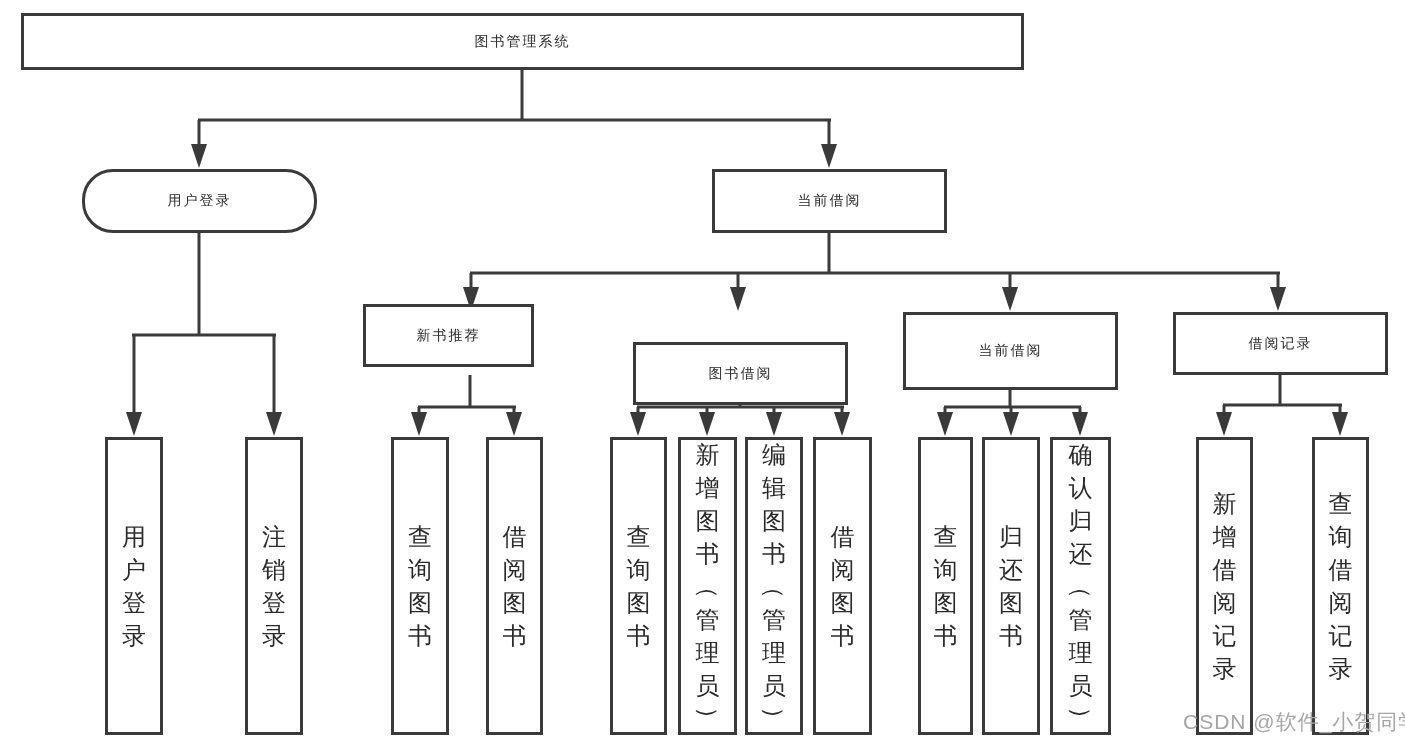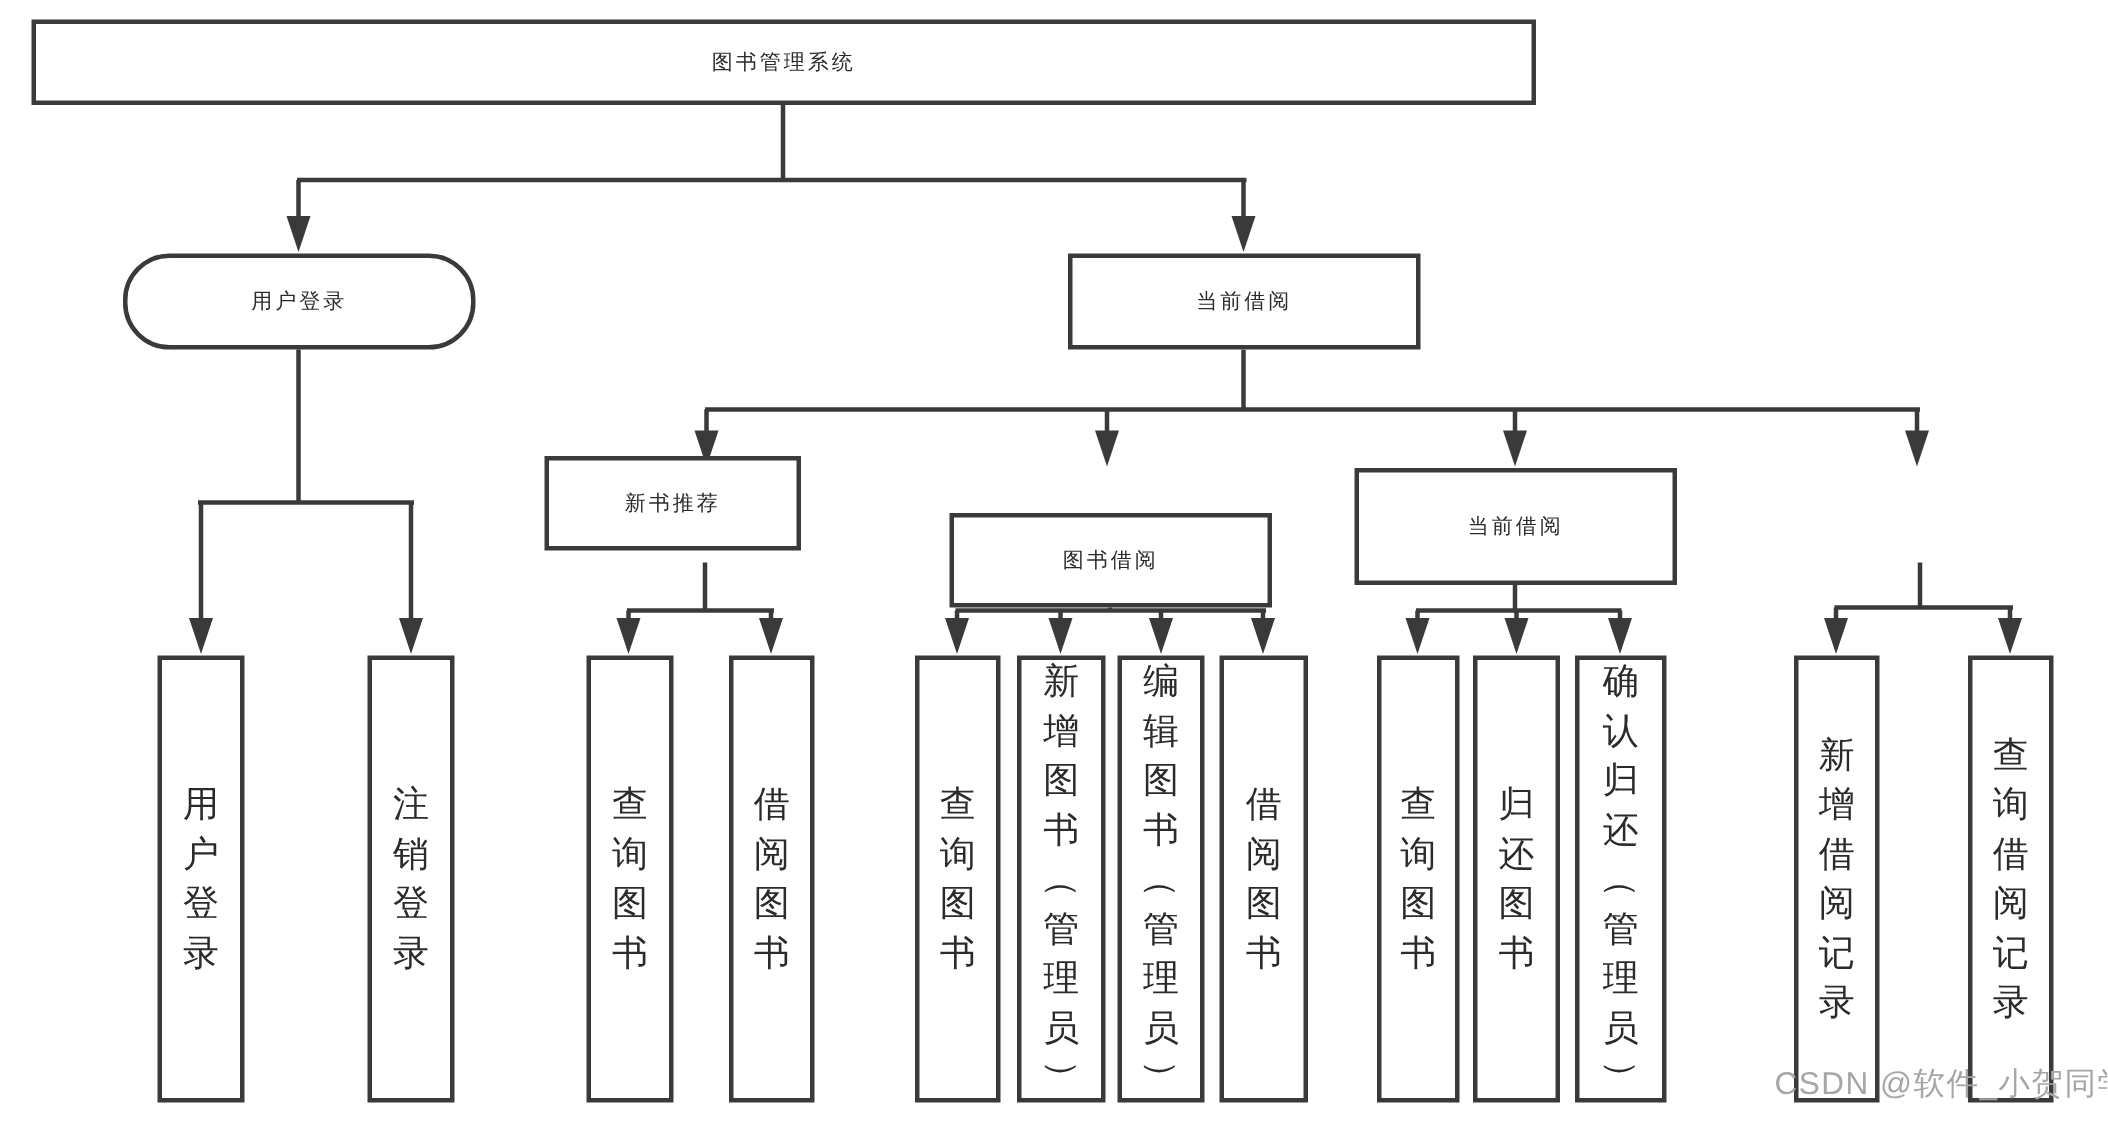--- a/index.html
+++ b/index.html
@@ -145,20 +145,23 @@
 
   <div class="hbox" style="left:363px; top:304px; width:171px; height:63px;">
     <span>新书推荐</span>
   </div>
   <div class="hbox" style="left:633px; top:308px; width:215px; height:63px;margin-top:34px;">
     <span>图书借阅</span>
   </div>
   <div class="hbox" style="left:903px; top:312px; width:215px; height:78px;">
     <span>当前借阅</span>
   </div>
+  <div class="hbox" style="left:1173px; top:312px; width:215px; height:63px;">
+    <span>借阅记录</span>
+  </div>
 
   <div class="vbox" style="left:105px; top:437px; width:58px; height:298px;">
       <span class="vchar">用</span>
       <span class="vchar">户</span>
       <span class="vchar">登</span>
       <span class="vchar">录</span>
     </div>
   <div class="vbox" style="left:245px; top:437px; width:58px; height:298px;">
       <span class="vchar">注</span>
       <span class="vchar">销</span>

